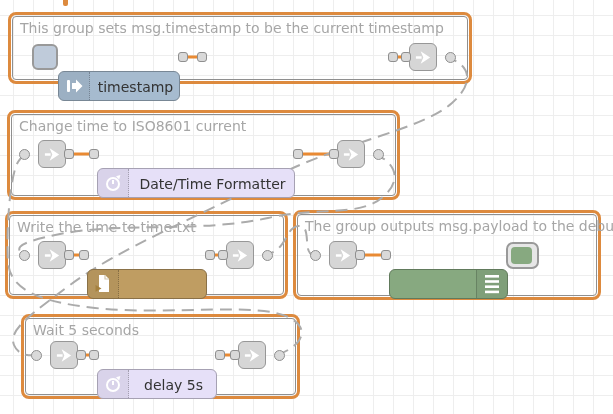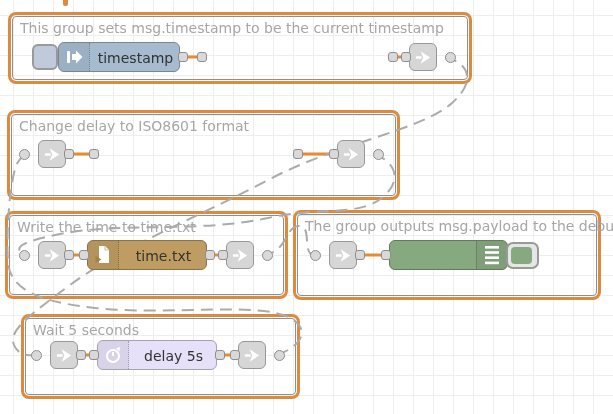--- a/index.html
+++ b/index.html
@@ -36,20 +36,21 @@
     color:#A6A6A6;
     white-space:nowrap;
   }
   .node{
     position:absolute;
     height:30px;
     border-radius:6px;
     box-sizing:border-box;
     z-index:3;
     border:1px solid rgba(0,0,0,0.32);
+    margin-top:29px;
   }
   .node-label{
     position:absolute;
     top:0;height:30px;line-height:30px;
     text-align:center;
     font-size:14px;
     color:#333;
     white-space:nowrap;
   }
   .icon-region{
@@ -130,21 +131,21 @@
       <path d="M374 154 C396 162 402 180 384 196 C360 218 320 206 268 218 C200 233 120 222 60 234 C20 242 12 248 25 255" stroke="#ABABAB" stroke-width="2" fill="none" stroke-dasharray="12 7"></path>
       <path d="M262 255 C288 253 284 228 298 226 C314 224 300 257 316 255" stroke="#ABABAB" stroke-width="2" fill="none" stroke-dasharray="12 7"></path>
     </svg>
   <div class="offscreen-tick" style="left:63px;top:0;width:5px;height:6px;border-radius:0 0 2px 2px;"></div>
 <div class="group" style="left: 8px; top: 12px; width: 464px; height: 72px; border-color: rgb(221, 138, 62);">
       <div class="group-inner" style="border-color: rgb(143, 143, 143);"></div>
       <span class="group-label" style="color: rgb(166, 166, 166);">This group sets msg.timestamp to be the current timestamp</span>
     </div>
     <div class="group" style="left: 7px; top: 110px; width: 393px; height: 90px; border-color: rgb(221, 138, 62);">
       <div class="group-inner" style="border-color: rgb(143, 143, 143);"></div>
-      <span class="group-label" style="color: rgb(166, 166, 166);">Change delay to ISO8601 format</span>
+      <span class="group-label" style="color: rgb(166, 166, 166);">Change time to ISO8601 current</span>
     </div>
     <div class="group" style="left: 5px; top: 211px; width: 283px; height: 88px; border-color: rgb(221, 138, 62);">
       <div class="group-inner" style="border-color: rgb(143, 143, 143);"></div>
       <span class="group-label" style="color: rgb(166, 166, 166);">Write the time to time.txt</span>
     </div>
     <div class="group" style="left: 293px; top: 210px; width: 308px; height: 90px; border-color: rgb(221, 138, 62);">
       <div class="group-inner" style="border-color: rgb(143, 143, 143);"></div>
       <span class="group-label" style="color: rgb(166, 166, 166);">The group outputs msg.payload to the debug</span>
     </div>
     <div class="group" style="left: 21px; top: 314px; width: 279px; height: 85px; border-color: rgb(221, 138, 62);">
@@ -179,20 +180,32 @@
     <div class="link-node" style="left: 38px; top: 140px;">
       <span style="display: flex;">
         <svg width="19" height="19" viewBox="0 0 20 20">
           <path d="M2 10 h6" stroke="#fff" stroke-width="2.6"></path>
           <path d="M7 3.5 L17 10 L7 16.5 L9.8 10 z" fill="#fff"></path>
         </svg>
       </span>
     </div>
     <div class="port" style="left: 64px; top: 149px;"></div>
     <div class="port round" style="left: 19px; top: 148.5px;"></div>
+    <div class="node" style="left: 97px; top: 139px; width: 198px; background: rgb(230, 224, 248); border-color: rgb(166, 161, 179);">
+      <div class="icon-region left">
+        <span style="display: flex;">
+          <svg width="20" height="20" viewBox="0 0 20 20">
+            <circle cx="10" cy="11" r="6" stroke="#fff" stroke-width="2" fill="none"></circle>
+            <path d="M10 11 V7" stroke="#fff" stroke-width="2"></path>
+            <path d="M13 3.2 l4.4 -1.2 -1.2 4.4 z" fill="#fff"></path>
+          </svg>
+        </span>
+      </div>
+      <span class="node-label" style="left: 31px; width: 167px;">Date/Time Formatter</span>
+    </div>
     <div class="port" style="left: 89px; top: 149px;"></div>
     <div class="port" style="left: 293px; top: 149px;"></div>
     <div class="link-node" style="left: 337px; top: 140px;">
       <span style="display: flex;">
         <svg width="19" height="19" viewBox="0 0 20 20">
           <path d="M2 10 h6" stroke="#fff" stroke-width="2.6"></path>
           <path d="M7 3.5 L17 10 L7 16.5 L9.8 10 z" fill="#fff"></path>
         </svg>
       </span>
     </div>
@@ -211,21 +224,20 @@
     <div class="node" style="left: 87px; top: 240px; width: 120px; background: rgb(191, 157, 98); border-color: rgb(138, 113, 71);">
       <div class="icon-region left">
         <span style="display: flex;">
           <svg width="20" height="22" viewBox="0 0 20 22">
             <path d="M6 2 h6 l4 4 v13 h-10 z" fill="#fff"></path>
             <path d="M12 2 v4 h4" fill="none" stroke="#cfc5ae" stroke-width="1.2"></path>
             <path d="M2.5 12 l6 3.4 -6 3.4 z" fill="#A5813F"></path>
           </svg>
         </span>
       </div>
-      <span class="node-label" style="left: 31px; width: 89px;">time.txt</span>
     </div>
     <div class="port" style="left: 79px; top: 250px;"></div>
     <div class="port" style="left: 205px; top: 250px;"></div>
     <div class="link-node" style="left: 226px; top: 241px;">
       <span style="display: flex;">
         <svg width="19" height="19" viewBox="0 0 20 20">
           <path d="M2 10 h6" stroke="#fff" stroke-width="2.6"></path>
           <path d="M7 3.5 L17 10 L7 16.5 L9.8 10 z" fill="#fff"></path>
         </svg>
       </span>

